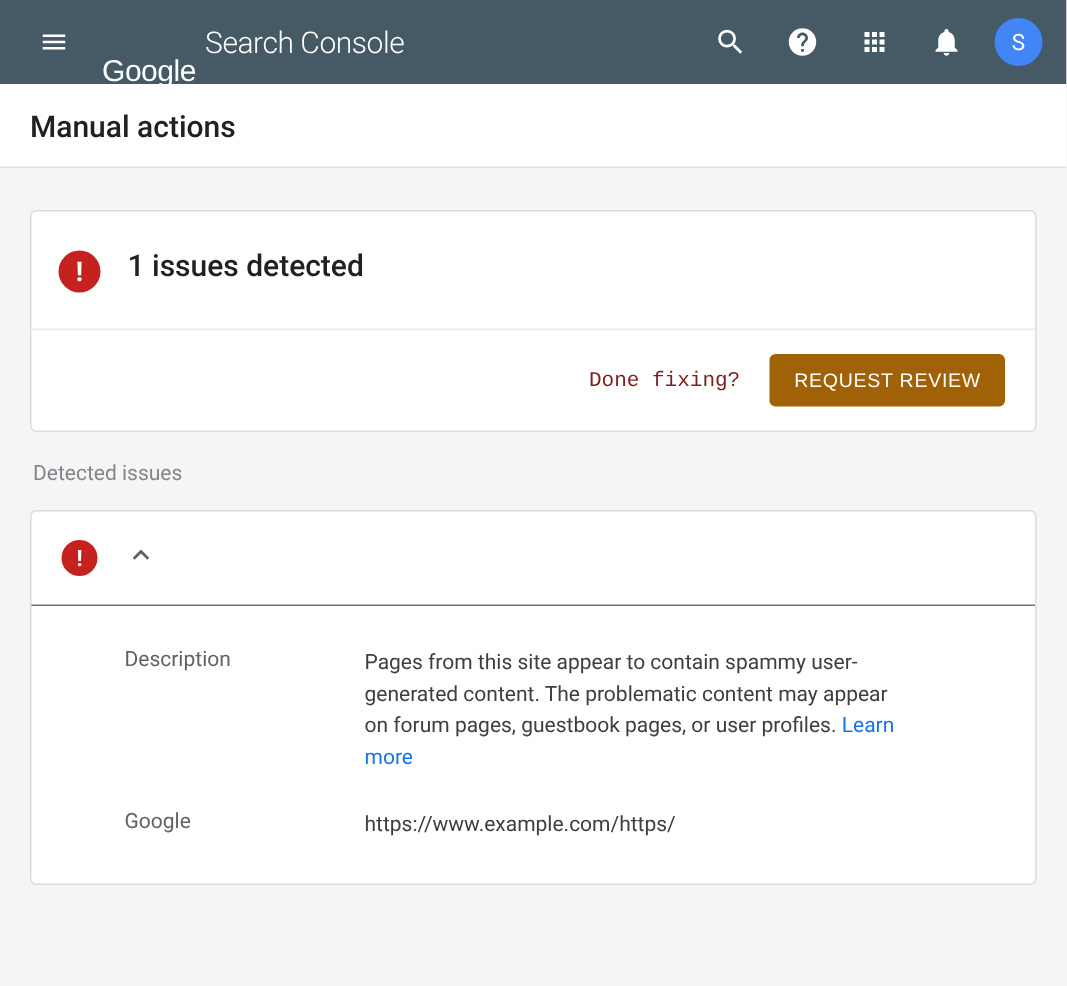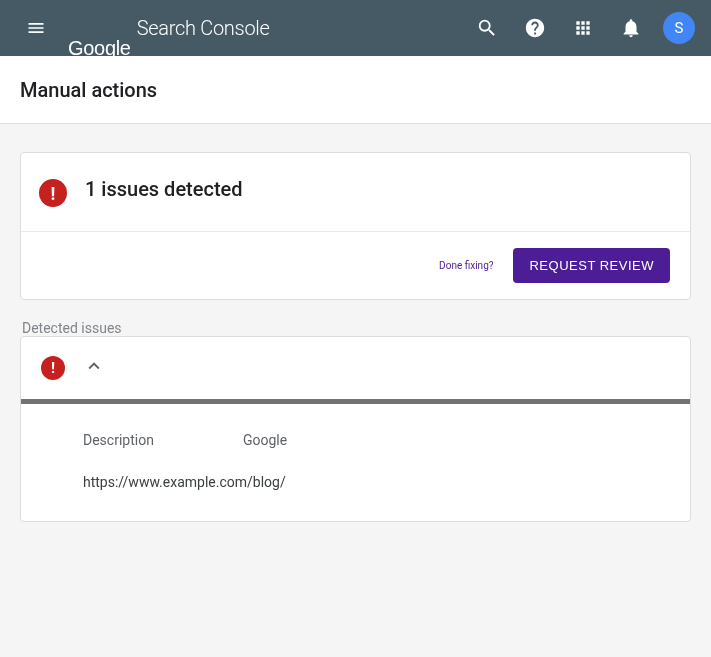--- a/index.html
+++ b/index.html
@@ -60,21 +60,21 @@
       display: flex;
       align-items: center;
       justify-content: center;
       font-size: 15px;
       font-weight: 400;
       margin-left: 4px;
       cursor: pointer;
     }
     .title-bar {
       background: #fff;
-      height: 68px;
+      height: 56px;
       display: flex;
       align-items: center;
       padding: 0 20px;
       border-bottom: 1px solid #e0e0e0;
     }
     .title-bar h1 {
       font-size: 20px;
       font-weight: 500;
     }
     .content {
@@ -118,38 +118,40 @@
     }
     .card-footer {
       border-top: 1px solid #e8eaed;
       padding: 16px 20px;
       display: flex;
       justify-content: flex-end;
       align-items: center;
       gap: 20px;
     }
     .fixing-label {
-      color: #4c1d95;
-      font-size: 10px;
+      color: #7f1d1d;
+      font-size: 14px;
+      font-family: Liberation Mono, monospace;
     }
     .review-btn {
-      background: #4c1d95;
+      background: #a16207;
       color: #fff;
       border: none;
       padding: 10px 16px;
       font-size: 13px;
       font-weight: 500;
       letter-spacing: 0.5px;
       border-radius: 4px;
       cursor: pointer;
       text-transform: uppercase;
     }
     .section-label {
       color: #80868b;
       font-size: 14px;
+      margin-bottom: 16px;
       padding-left: 2px;
     }
     .issue-header {
       display: flex;
       align-items: center;
       padding: 18px 20px;
       gap: 18px;
       cursor: pointer;
     }
     .issue-header .error-circle {
@@ -157,21 +159,21 @@
       font-size: 15px;
       margin-top: 0;
     }
     .issue-title {
       flex: 1;
       font-size: 15px;
       font-weight: 500;
     }
     .chevron svg { fill: #5f6368; }
     .issue-body {
-      border-top: 5px solid #737373;
+      border-top: 1px solid #737373;
       padding: 28px 20px 28px 62px;
       display: grid;
       grid-template-columns: 160px 1fr;
       row-gap: 24px;
       font-size: 14px;
     }
     .field-label {
       color: #5f6368;
     }
     .field-value {
@@ -247,18 +249,22 @@
     <div class="issue-header">
       <div class="error-circle">!</div>
       <div class="chevron">
         <svg width="22" height="22" viewBox="0 0 24 24">
             <path d="M7.41 15.41L12 10.83l4.59 4.58L18 14l-6-6-6 6 1.41 1.41z"></path>
           </svg>
       </div>
     </div>
     <div class="issue-body">
       <div class="field-label">Description</div>
+      <div class="field-value">
+        <span>Pages from this site appear to contain spammy user-generated content. The problematic content may appear on forum pages, guestbook pages, or user profiles.</span>
+        <a class="learn-link">Learn more</a>
+      </div>
       <div class="field-label">Google</div>
-      <div class="field-value">https://www.example.com/blog/</div>
+      <div class="field-value">https://www.example.com/https/</div>
     </div>
   </div>
 
 </div>
 
 </body></html>

